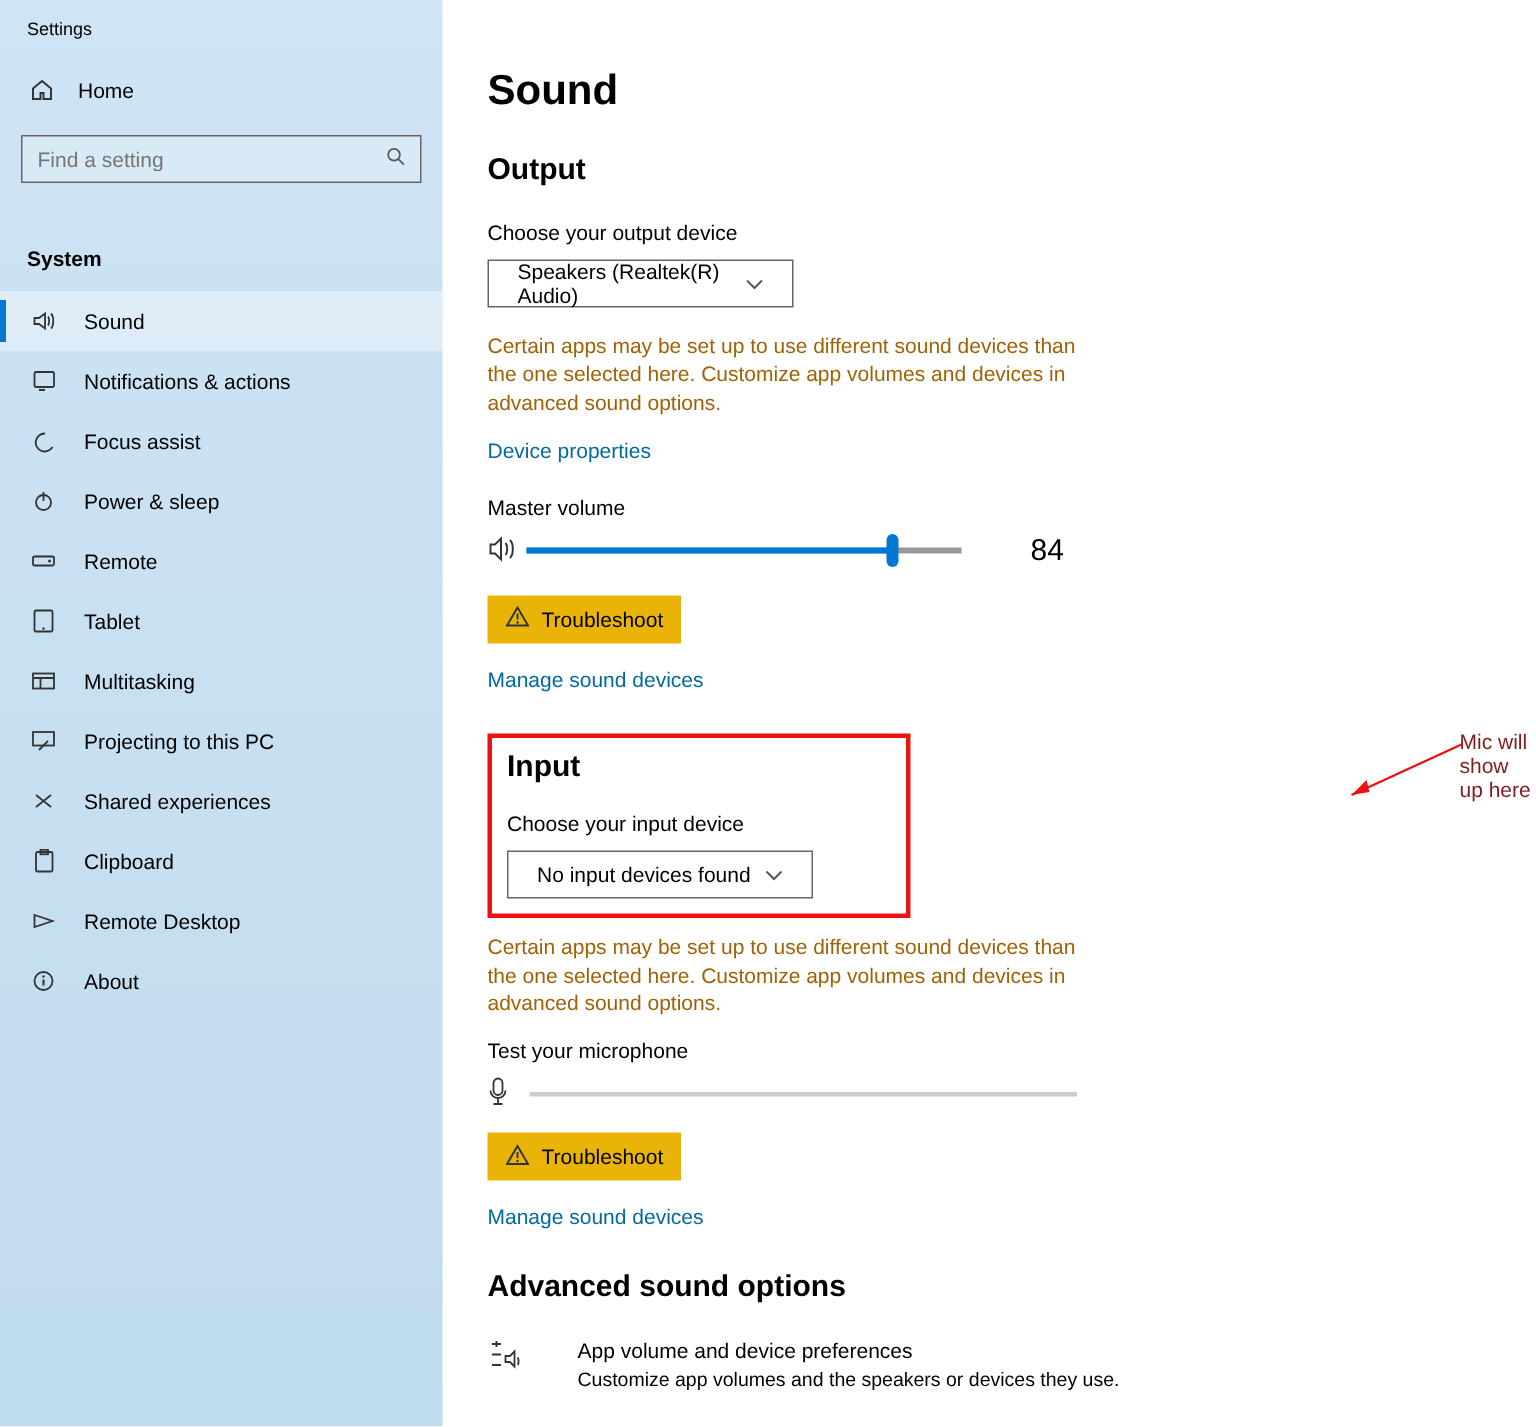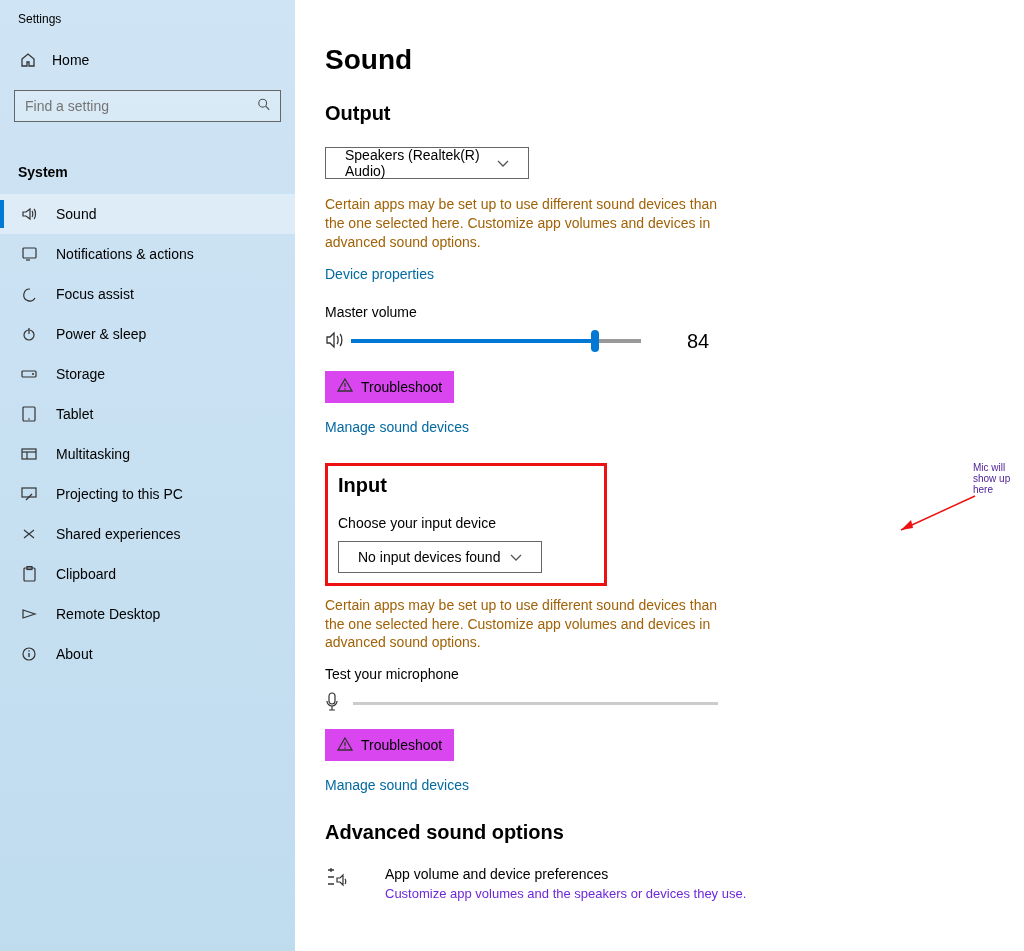--- a/index.html
+++ b/index.html
@@ -155,21 +155,21 @@
     transform: translate(-50%, -50%);
   }
   .volume-num {
     font-size: 20px;
     margin-left: 40px;
   }
   .btn {
     display: inline-flex;
     align-items: center;
     gap: 8px;
-    background: #d946ef;
+    background: #eab308;
     border: none;
     height: 32px;
     padding: 0 12px;
     font-size: 14px;
     cursor: pointer;
     margin-bottom: 16px;
   }
   .input-section-box {
     border: 3px solid #e11;
     padding: 8px 10px 4px 10px;
@@ -188,30 +188,30 @@
     height: 3px;
     background: #ccc;
   }
   .adv-row {
     display: flex;
     align-items: flex-start;
     gap: 36px;
     margin-top: 16px;
   }
   .adv-sub {
-    color: #6d28d9;
+    color: #000000;
     font-size: 13px;
     margin-top: 4px;
   }
   .annotation-text {
     position: absolute;
-    color: #4c1d95;
-    font-size: 10px;
+    color: #7f1d1d;
+    font-size: 14px;
     left: 678px;
-    top: 462px;
+    top: 486px;
   }
   .annotation-arrow {
     position: absolute;
     left: 598px;
     top: 490px;
     pointer-events: none;
   }
 </style>
 </head>
 <body>
@@ -277,21 +277,21 @@
       </span>
     <span>Power &amp; sleep</span>
   </div>
   <div class="nav-item">
     <span class="nav-icon">
         <svg width="16" height="8" viewBox="0 0 16 8">
           <rect x="1" y="1" width="14" height="6" rx="1" fill="none" stroke="#333" stroke-width="1.2"></rect>
           <circle cx="12" cy="4" r="1" fill="#333"></circle>
         </svg>
       </span>
-    <span>Storage</span>
+    <span>Remote</span>
   </div>
   <div class="nav-item">
     <span class="nav-icon">
         <svg width="14" height="16" viewBox="0 0 14 16">
           <rect x="1" y="1" width="12" height="14" rx="1" fill="none" stroke="#333" stroke-width="1.2"></rect>
           <circle cx="7" cy="13" r="0.8" fill="#333"></circle>
         </svg>
       </span>
     <span>Tablet</span>
   </div>
@@ -349,20 +349,21 @@
       </span>
     <span>About</span>
   </div>
 </div>
 
 <div class="main">
   <h1 class="page-title">Sound</h1>
 
   
   <h2 class="section-title">Output</h2>
+  <div class="field-label">Choose your output device</div>
   <div class="dropdown">
     <span>Speakers (Realtek(R) Audio)</span>
     <span class="chev"><svg width="12" height="8" viewBox="0 0 12 8">
           <path d="M1 1l5 5 5-5" fill="none" stroke="#555" stroke-width="1.3"></path>
         </svg></span>
   </div>
   <div class="helper">Certain apps may be set up to use different sound devices than the one selected here. Customize app volumes and devices in advanced sound options.</div>
   <a class="link">Device properties</a>
 
   <div class="field-label">Master volume</div>

